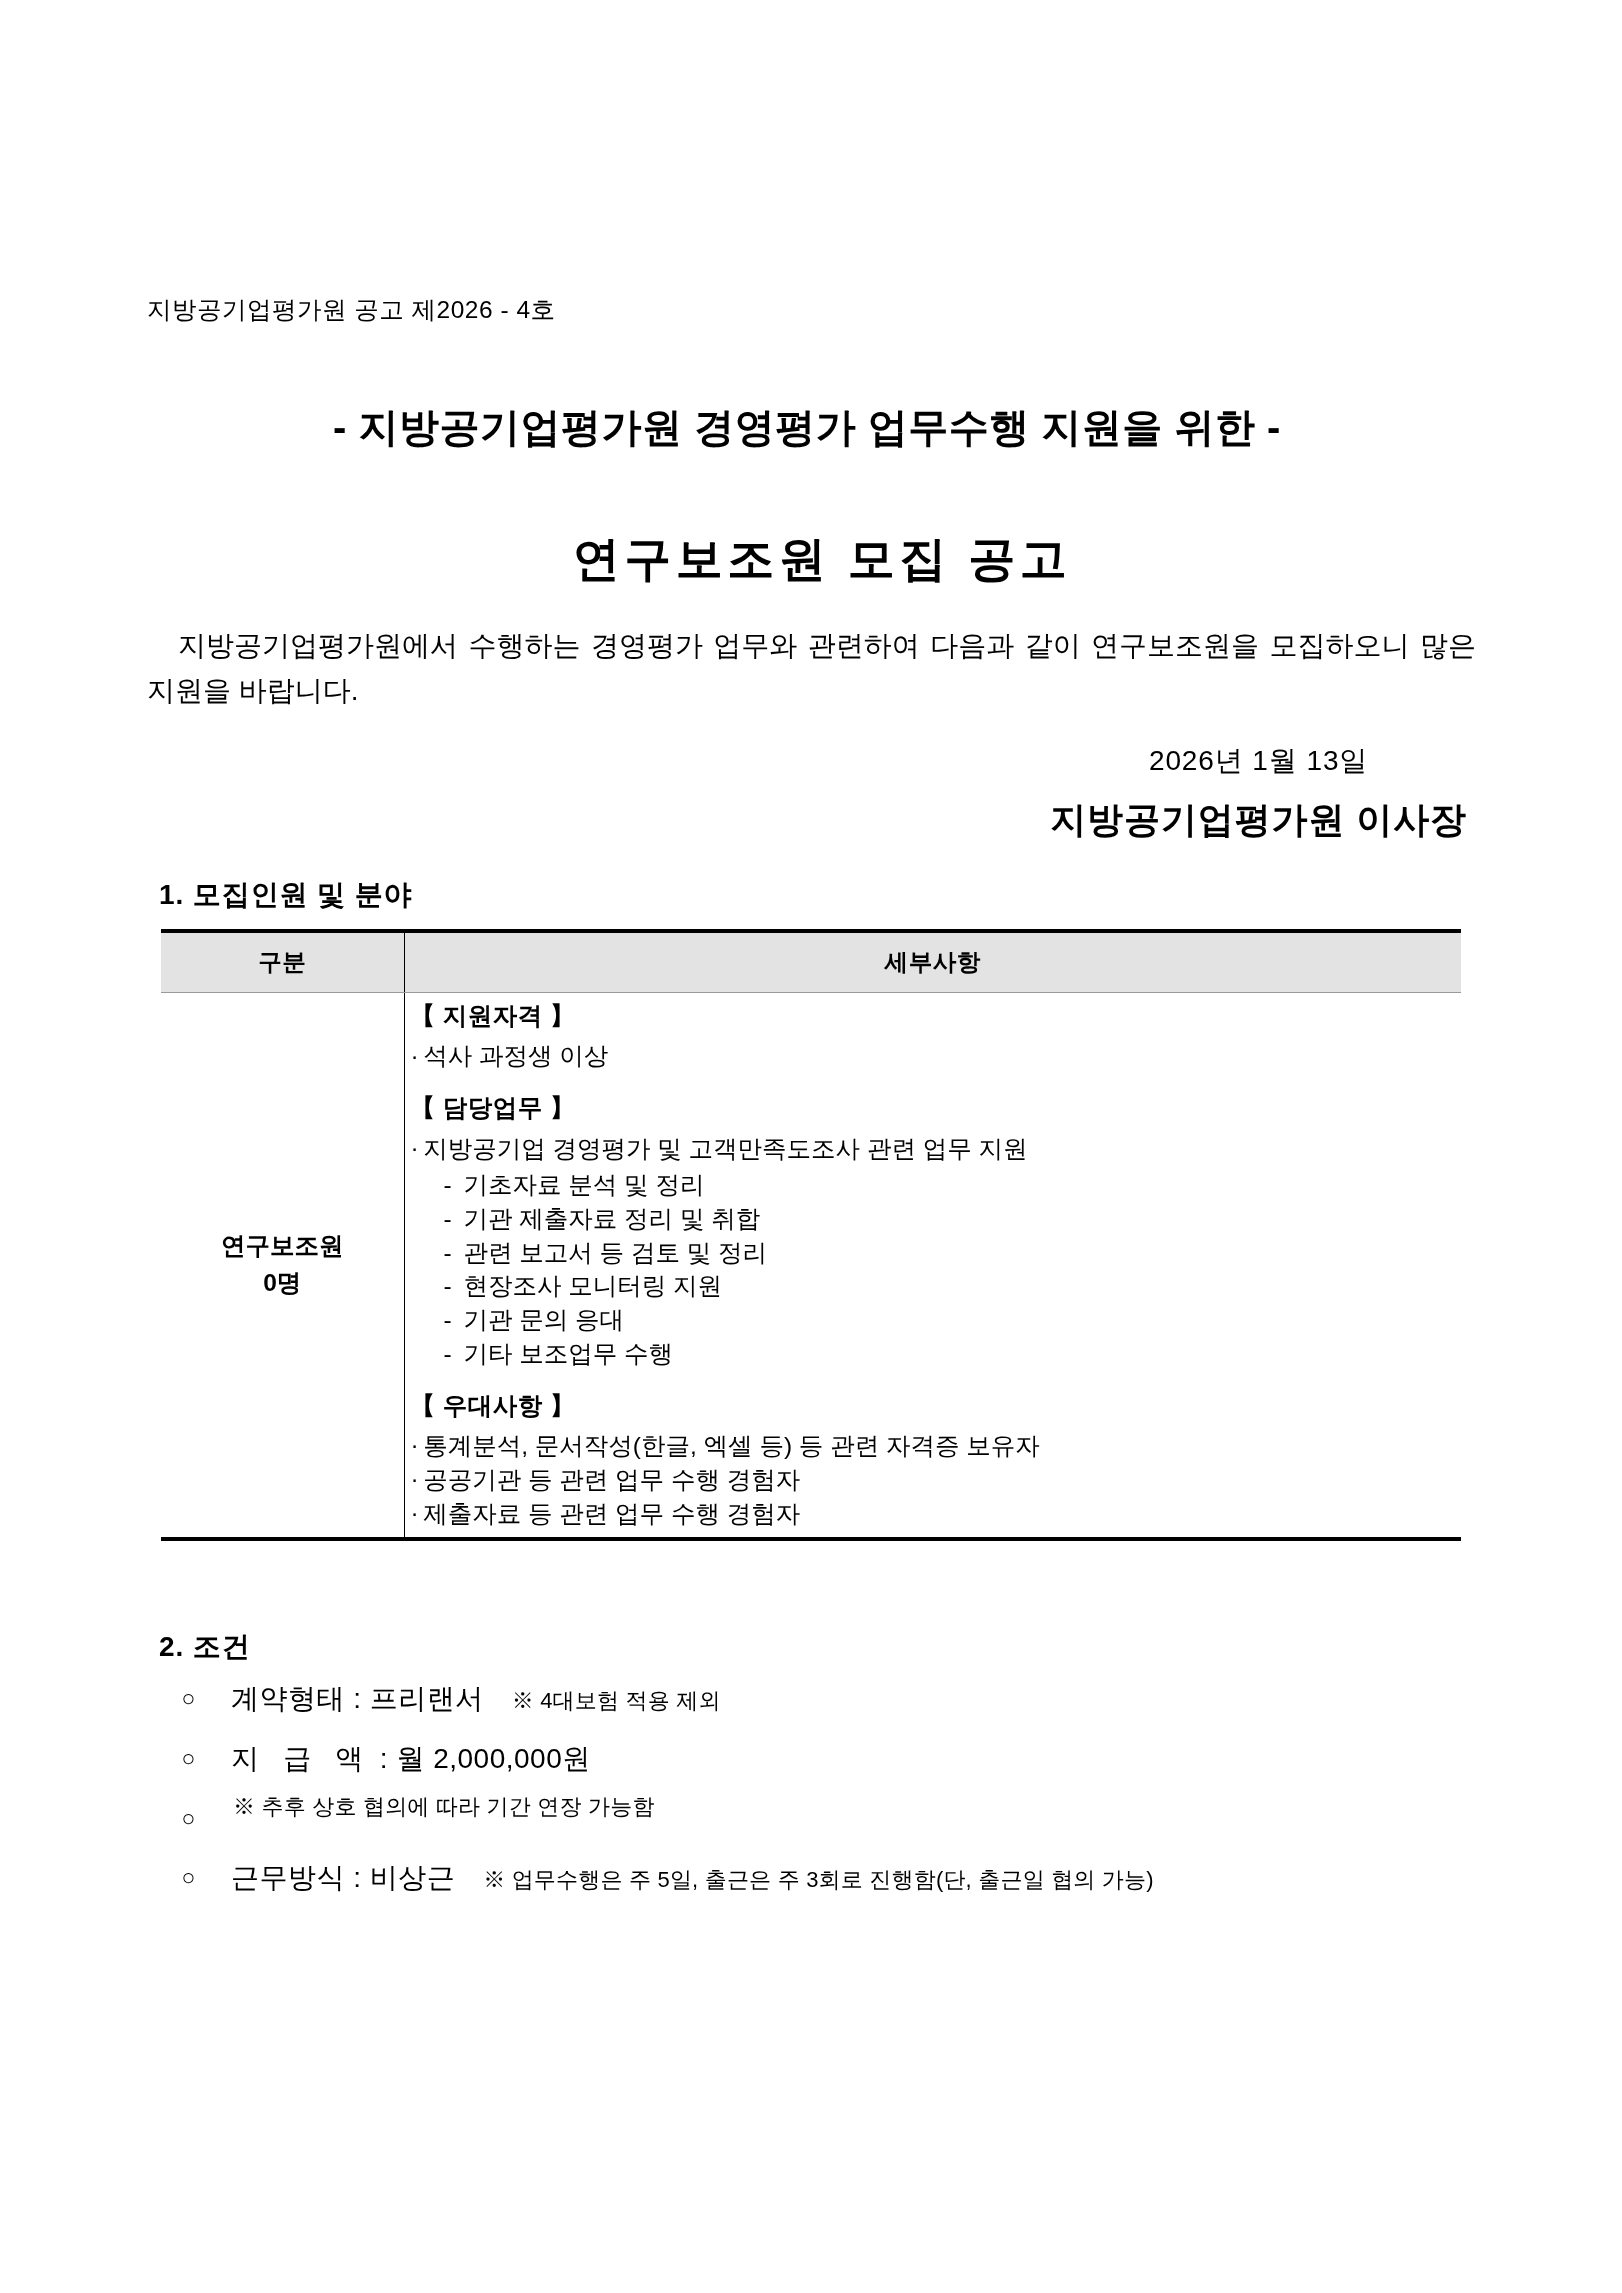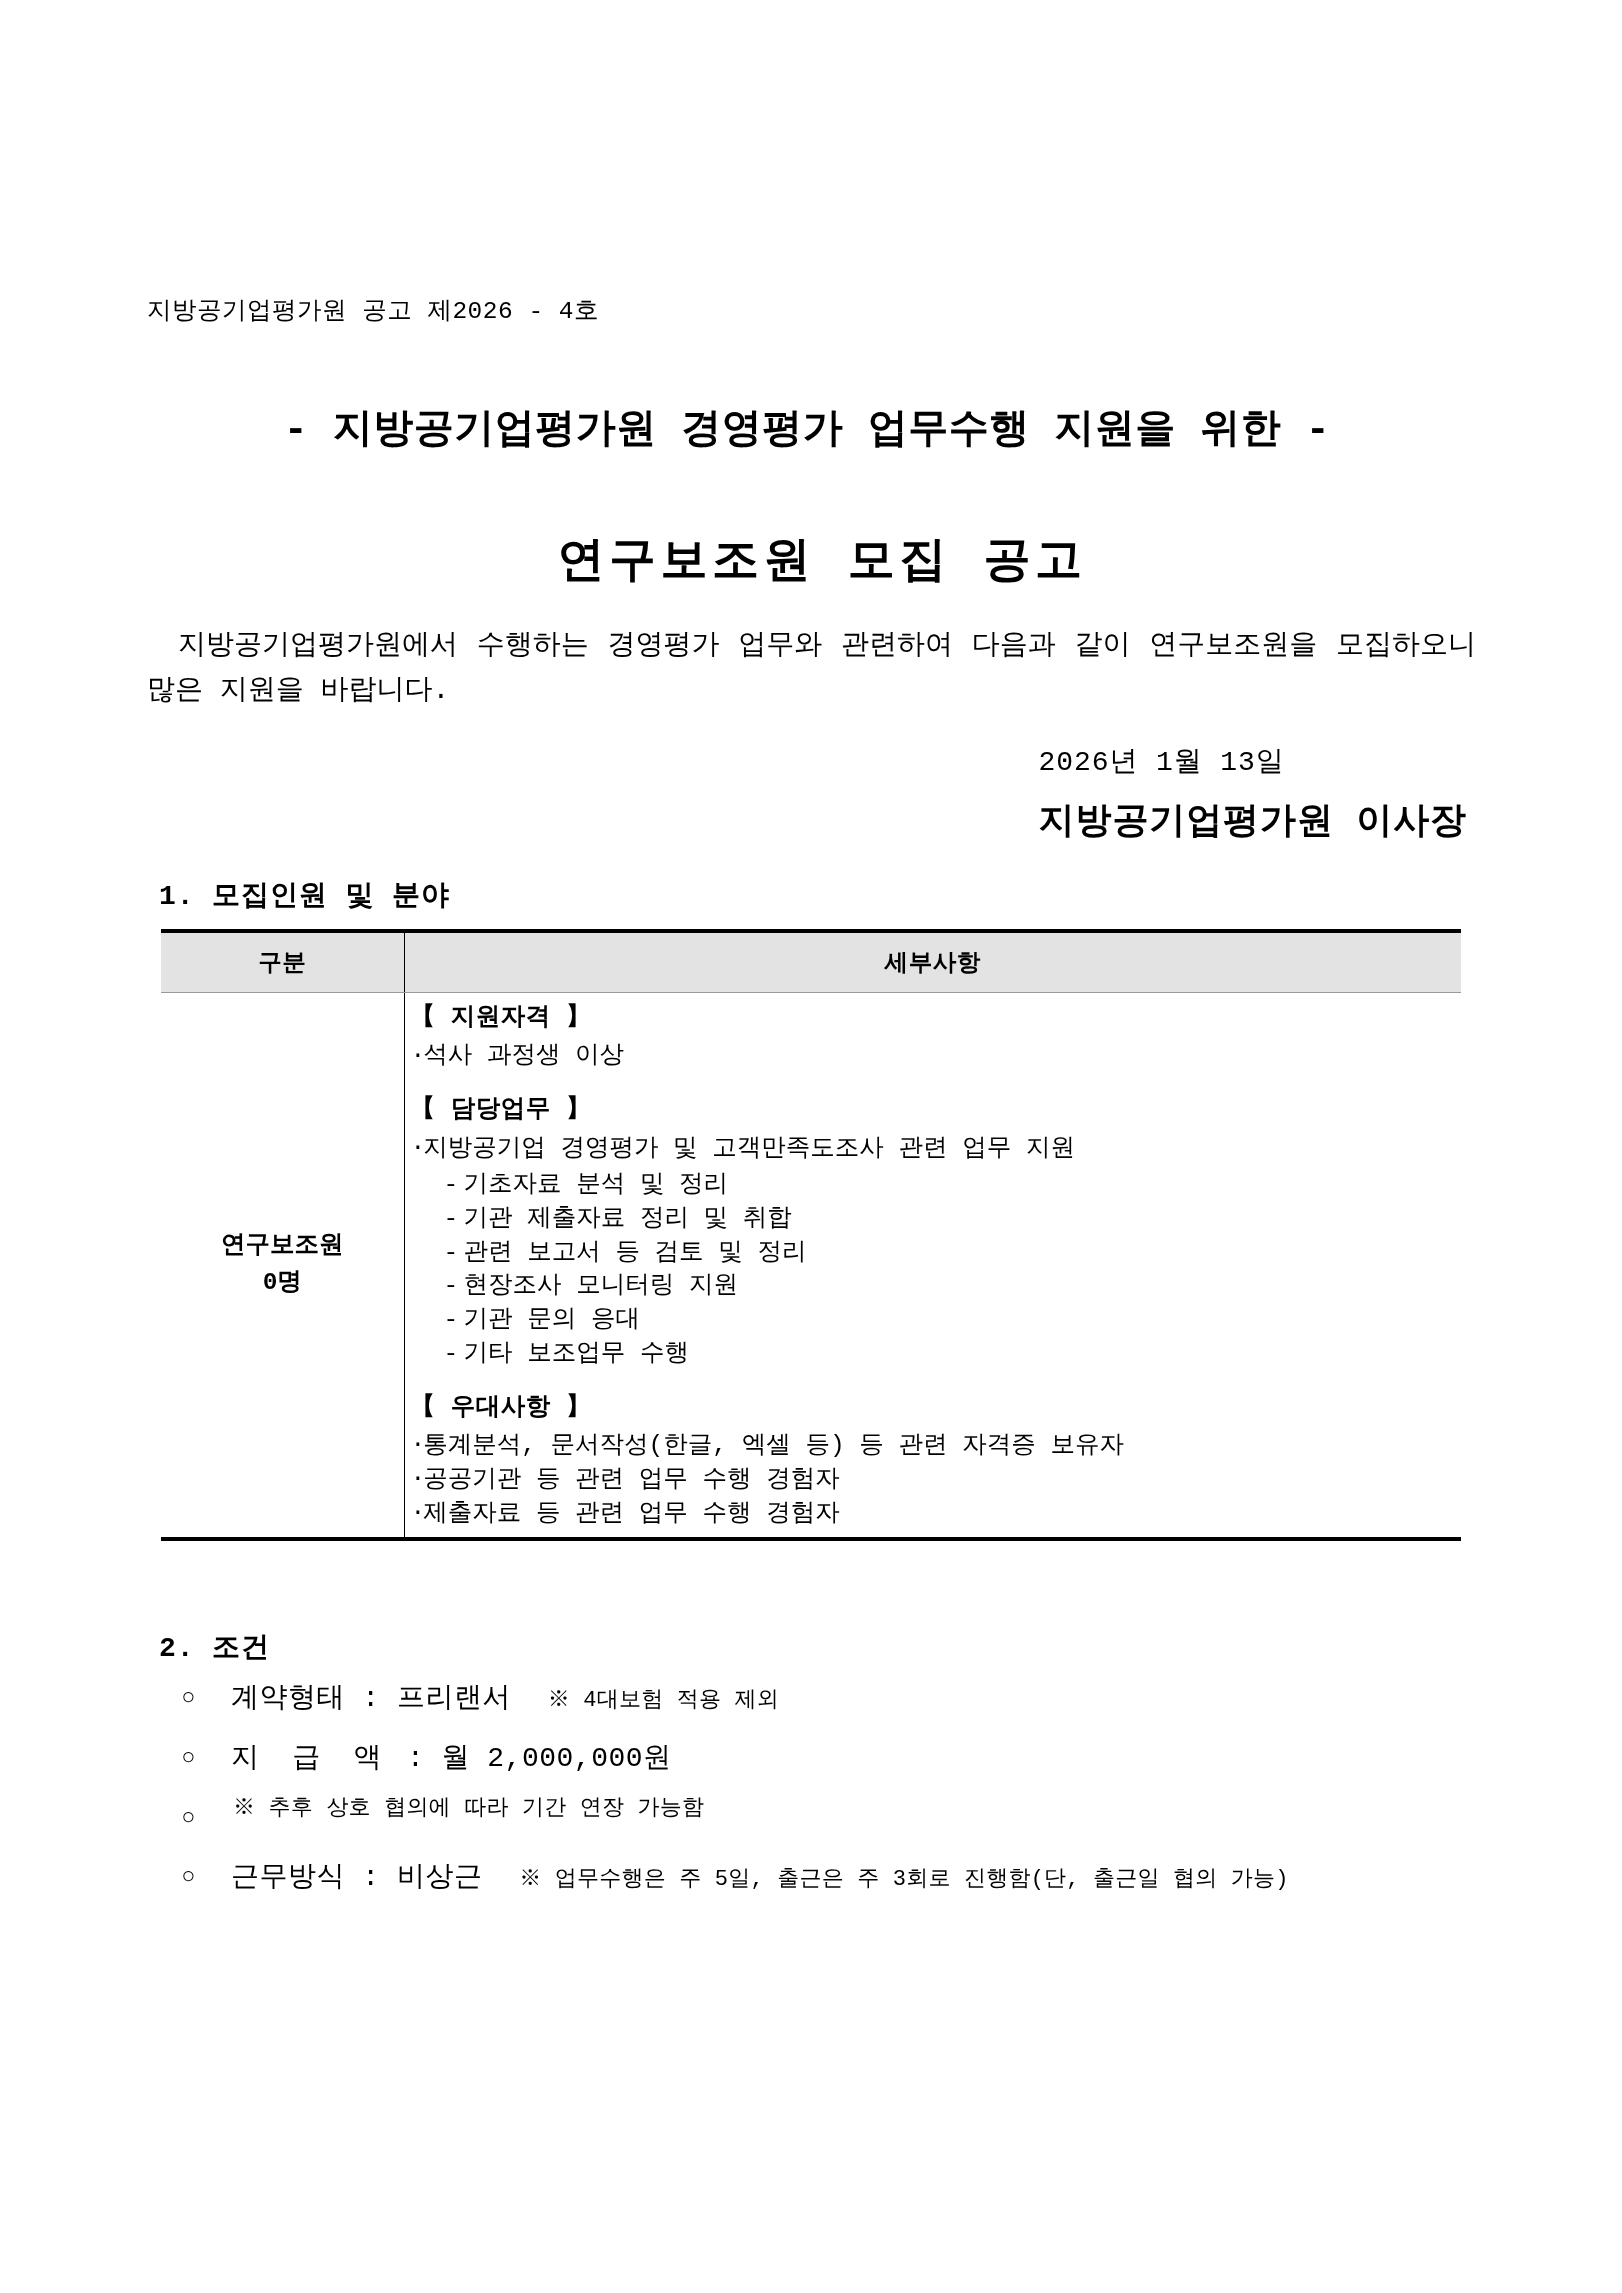--- a/index.html
+++ b/index.html
@@ -5,21 +5,21 @@
   html, body {
     margin: 0;
     padding: 0;
     background: #ffffff;
   }
   .page {
     position: relative;
     width: 1614px;
     height: 2294px;
     background: #ffffff;
-    font-family: Liberation Mono, monospace;
+    font-family: Liberation Sans, sans-serif;
     color: #000000;
     box-sizing: border-box;
     overflow: hidden;
   }
 
   
   .doc-number {
     position: absolute;
     left: 147px;
     top: 293px;
@@ -64,21 +64,21 @@
     text-align: justify;
     text-indent: 31px;
     word-break: keep-all;
   }
 
   
   .sign-block {
     position: absolute;
     right: 147px;
     top: 742px;
-    text-align: left;
+    text-align: center;
     white-space: nowrap;
   }
   .sign-date {
     font-size: 28px;
     letter-spacing: 0.9px;
   }
   .sign-org {
     margin-top: 15.5px;
     font-size: 36px;
     font-weight: bold;

